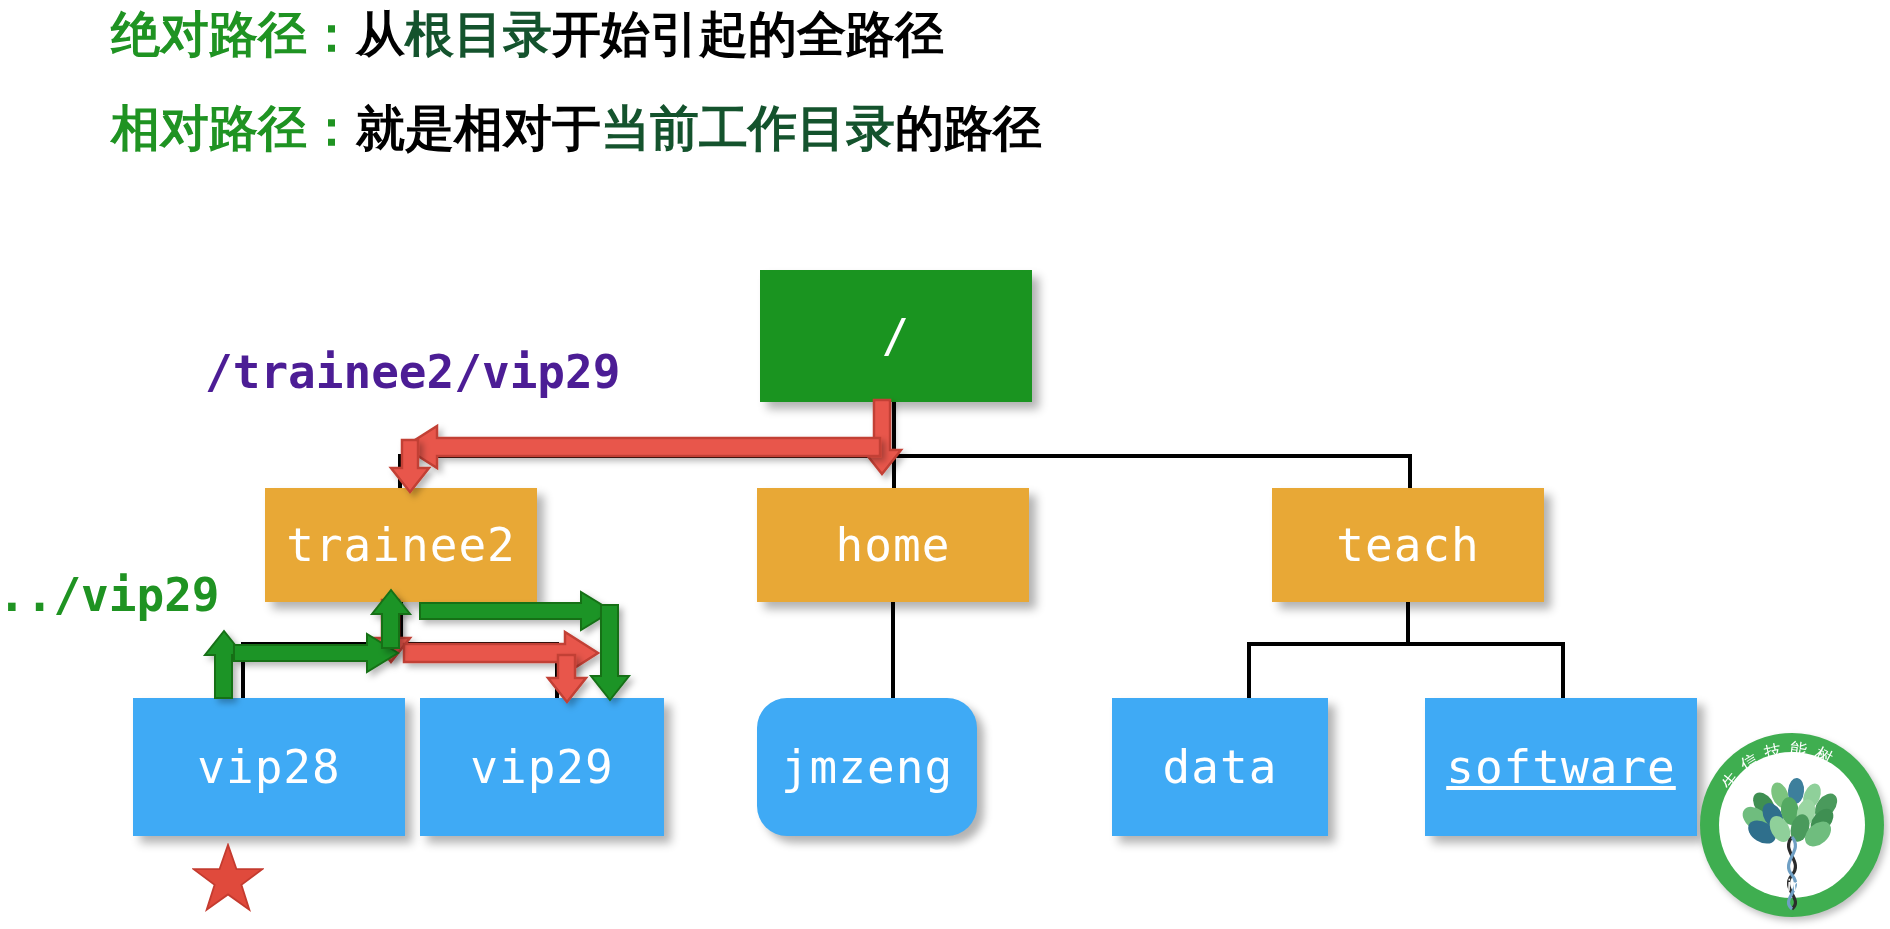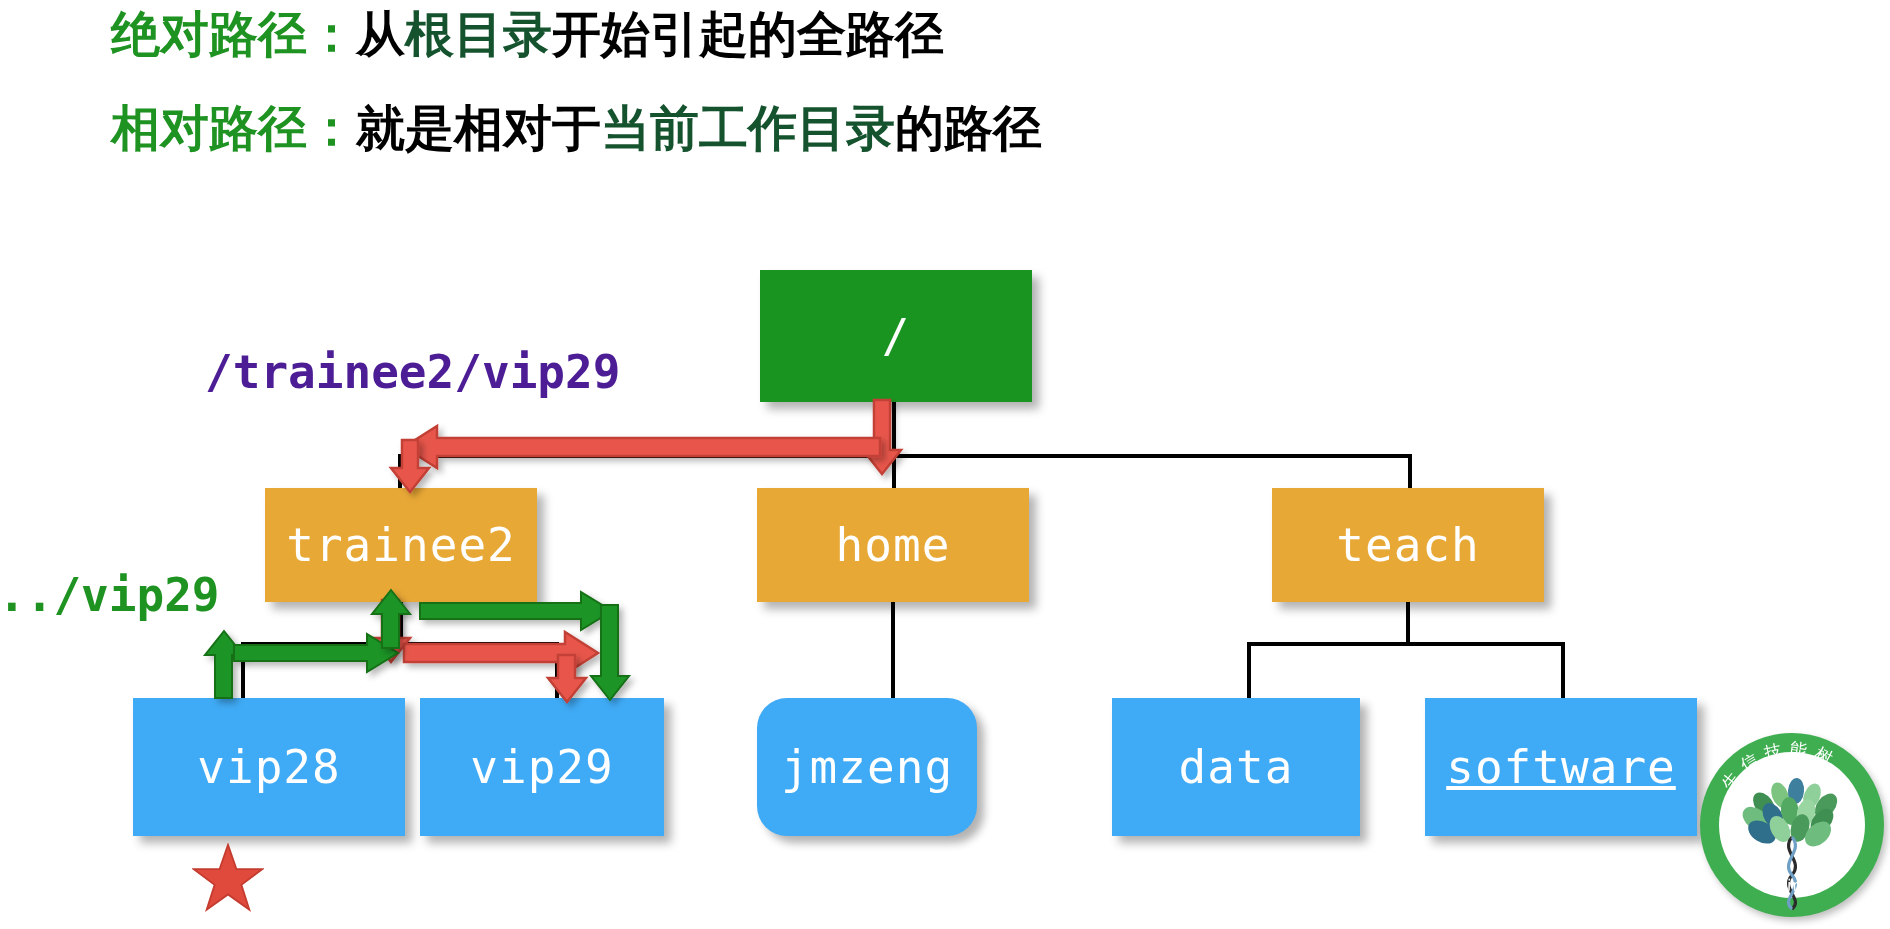--- a/index.html
+++ b/index.html
@@ -117,21 +117,21 @@
 
   <div class="node n-leaf" style="left:105px;top:698px;width:272px;height:138px;margin-left:28px;">
     <span>vip28</span>
   </div>
   <div class="node n-leaf" style="left:420px;top:698px;width:244px;height:138px;">
     <span>vip29</span>
   </div>
   <div class="node n-leaf" style="left:757px;top:698px;width:220px;height:138px;border-radius:30px;">
     <span>jmzeng</span>
   </div>
-  <div class="node n-leaf" style="left:1112px;top:698px;width:248px;height:138px;">
+  <div class="node n-leaf" style="left:1112px;top:698px;width:216px;height:138px;">
     <span>data</span>
   </div>
   <div class="node n-leaf" style="left:1425px;top:698px;width:272px;height:138px;text-decoration:underline;">
     <span>software</span>
   </div>
 
   <div class="pathlabel" id="label-abs">/trainee2/vip29</div>
   <div class="pathlabel" id="label-rel">../vip29</div>
 
   <svg class="arrowsvg" viewBox="0 0 1890 929">

